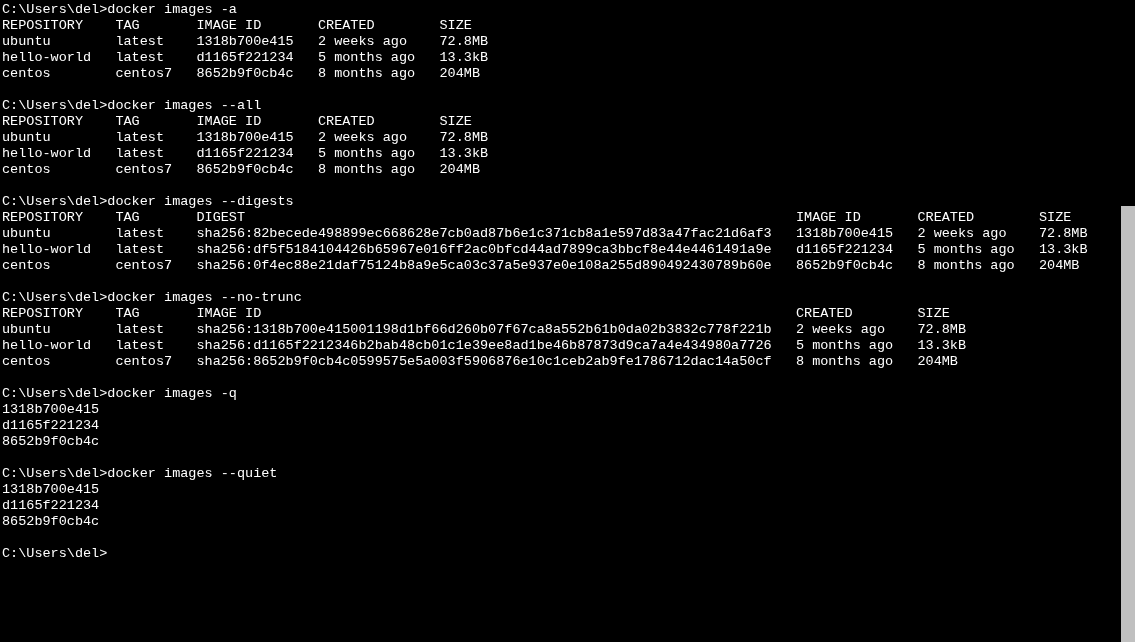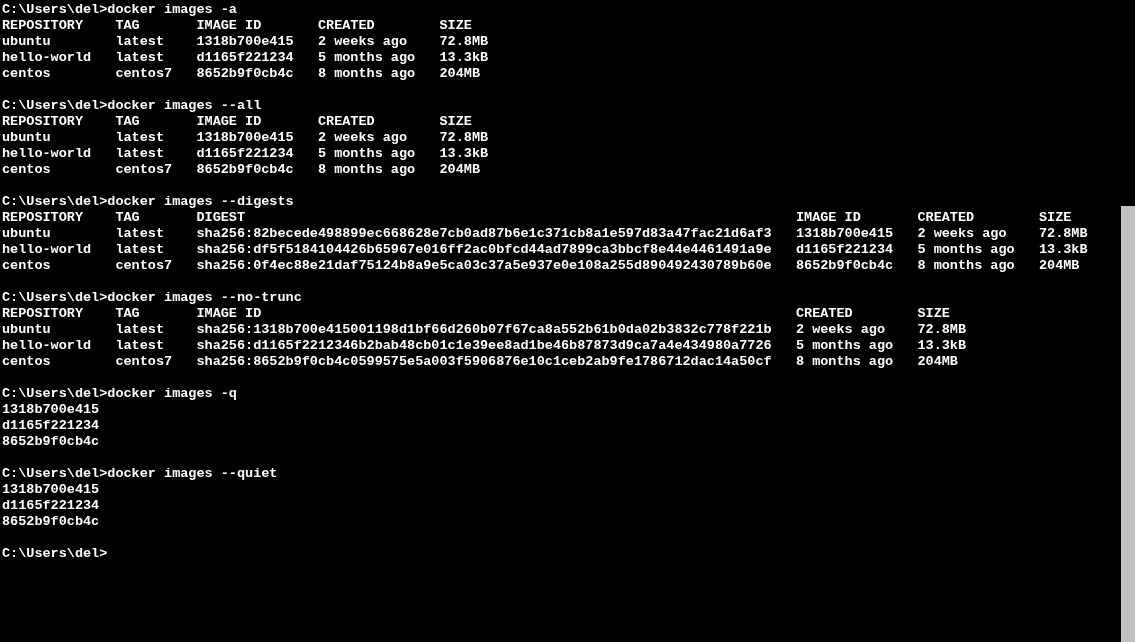--- a/index.html
+++ b/index.html
@@ -1,15 +1,15 @@
 <!DOCTYPE html>
 <html><head>
   <meta charset="utf-8">
   <style>
-    * { margin: 0; padding: 0; box-sizing: border-box; font-weight: bold; }
+    * { margin: 0; padding: 0; box-sizing: border-box; }
     html, body {
       background: #000;
       color: #fff;
       font-family: "Consolas", "Courier New", monospace;
       font-size: 13.5px;
       line-height: 16px;
       width: 1135px;
       height: 642px;
       overflow: hidden;
       position: relative;

